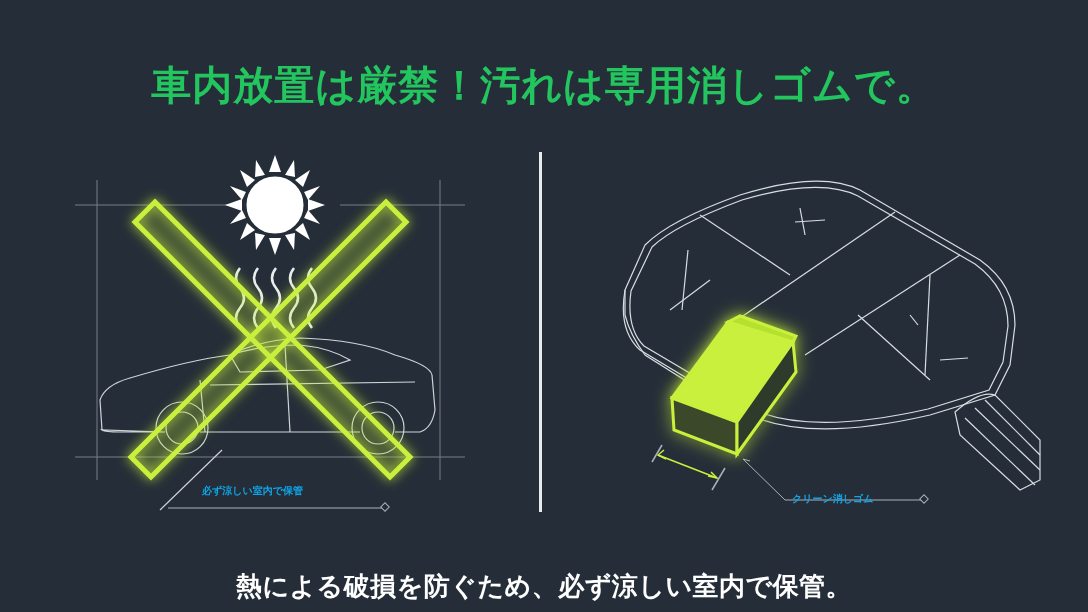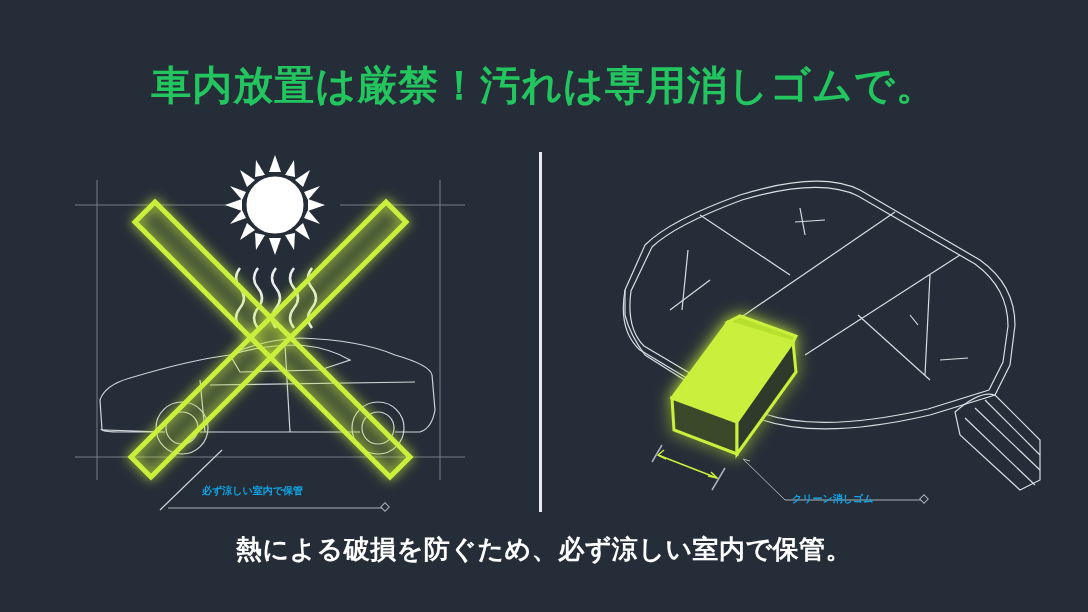--- a/index.html
+++ b/index.html
@@ -8,21 +8,21 @@
     background: #252e38;
     font-family: "DejaVu Sans", sans-serif;
     position: relative;
   }
   .title {
     position: absolute; left: 0; top: 58px; width: 1088px;
     text-align: center; color: #22c55e;
     font-size: 40px; font-weight: bold; letter-spacing: 1px;
   }
   .subtitle {
-    position: absolute; left: 0; top: 532px; width: 1088px;
+    position: absolute; left: 0; top: 569px; width: 1088px;
     text-align: center; color: #ffffff;
     font-size: 26px; font-weight: bold; letter-spacing: 0.5px;
   }
   .divider {
     position: absolute; left: 539px; top: 152px; width: 3px; height: 360px;
     background: #e8eaec;
   }
   .panel { position: absolute; }
   .panel svg { display: block; }
   .label {

